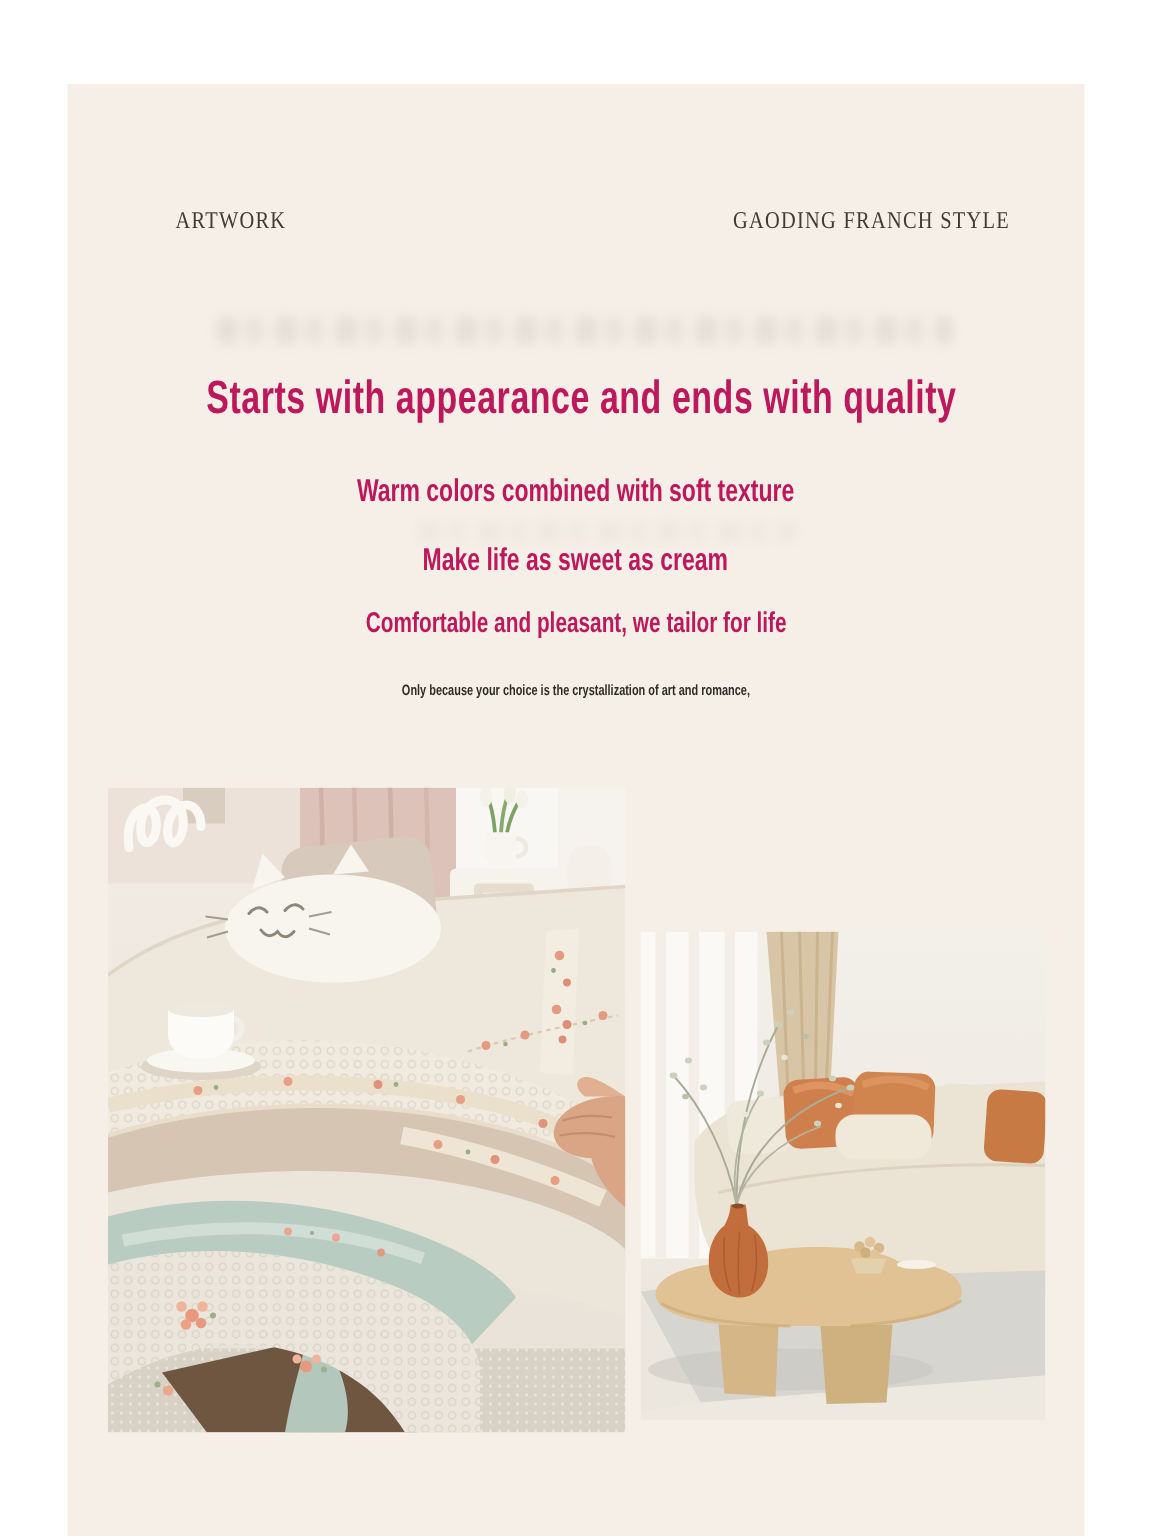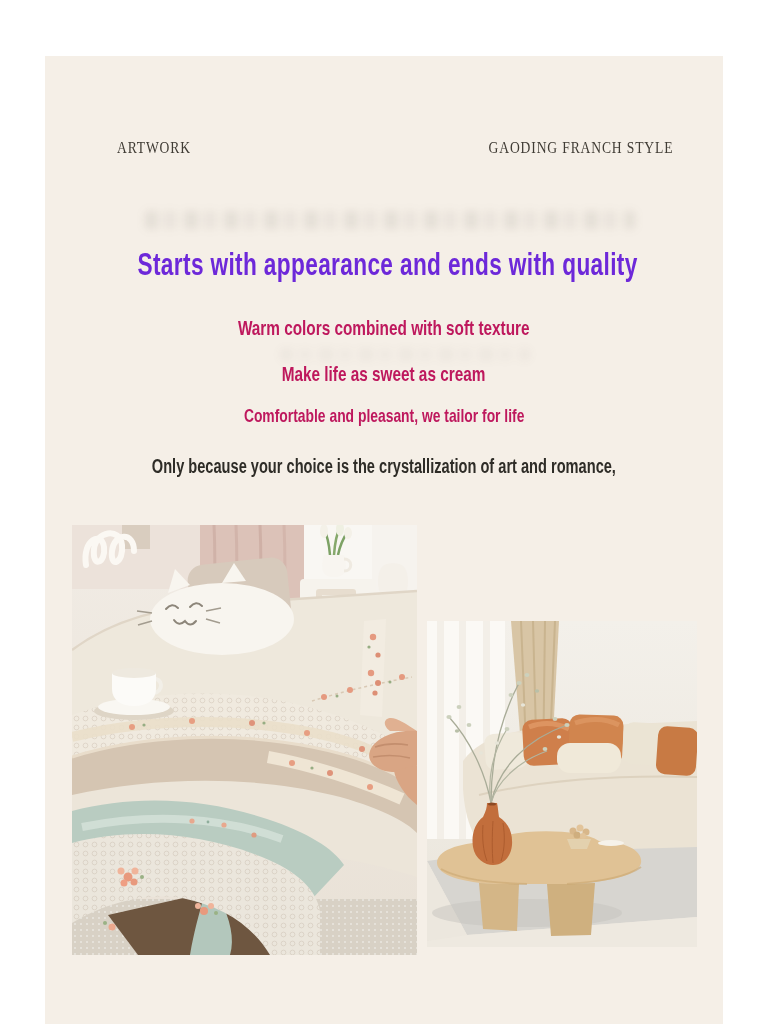--- a/index.html
+++ b/index.html
@@ -17,25 +17,25 @@
   .hdr{
     position:absolute;top:83px;
     font-family:"Liberation Serif", serif;
     font-size:16px;color:#403c35;letter-spacing:1px;white-space:nowrap;
   }
   .hdr-left{left:72px;transform:scaleX(.85);transform-origin:left center;}
   .hdr-right{right:50px;transform:scaleX(.85);transform-origin:right center;}
   
   .line{position:absolute;left:0;right:0;text-align:center;color:#be185d;font-weight:bold;white-space:nowrap;}
   .cond{display:inline-block;transform:scaleX(.73);transform-origin:center;white-space:nowrap;}
-  .title{top:170px;font-size:31px;color:#6d28d9;letter-spacing:.5px;}
+  .title{top:170px;font-size:31px;color:#be185d;letter-spacing:.5px;}
   .sub1{top:260px;font-size:21px;}
   .sub2{top:306px;font-size:21px;}
   .sub3{top:349px;font-size:19px;}
-  .tagline{top:399px;font-size:20px;color:#2e2c27;}
+  .tagline{top:399px;font-size:10px;color:#2e2c27;}
   
   .ghost{
     position:absolute;border-radius:4px;filter:blur(4px);
     background:repeating-linear-gradient(90deg,
       rgba(95,88,76,.11) 0 12px, rgba(95,88,76,.02) 12px 20px,
       rgba(95,88,76,.08) 20px 30px, rgba(95,88,76,.01) 30px 40px);
   }
   .ghost1{left:100px;top:155px;width:490px;height:18px;}
   .ghost2{left:235px;top:292px;width:250px;height:13px;opacity:.5;}
   

